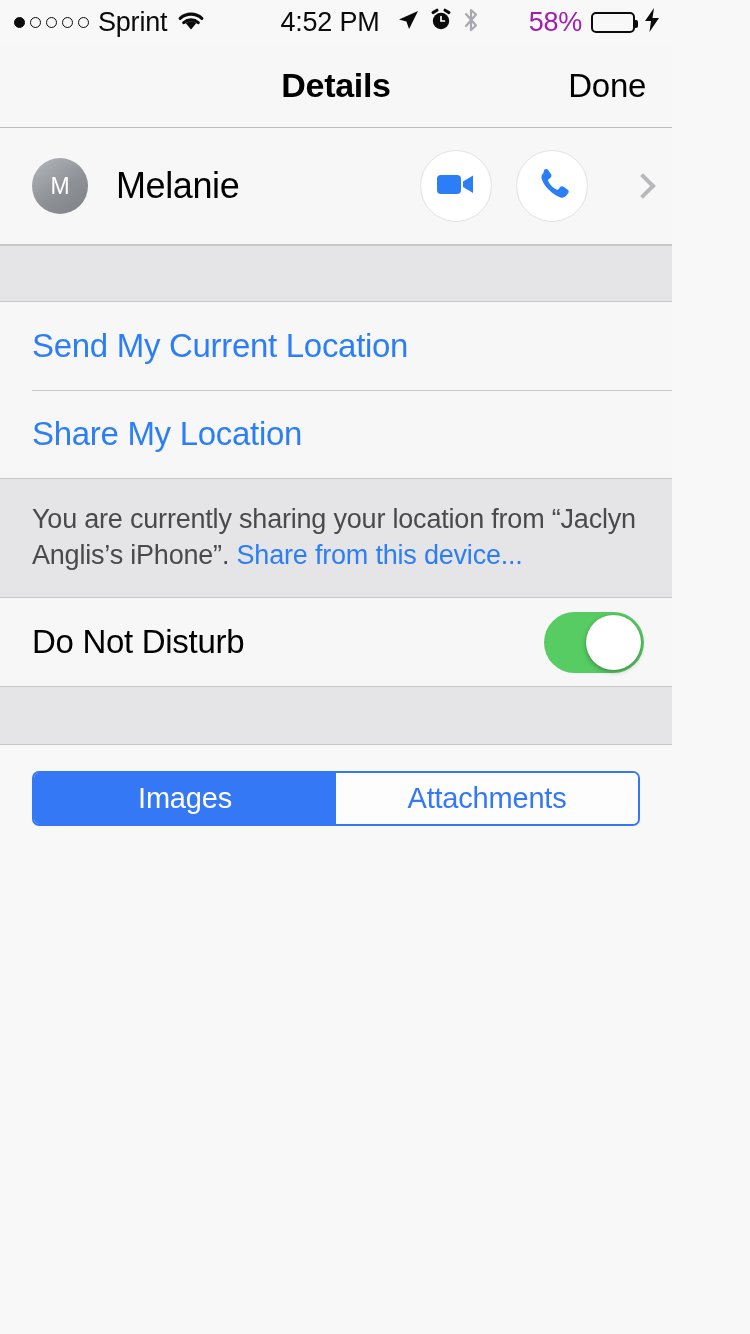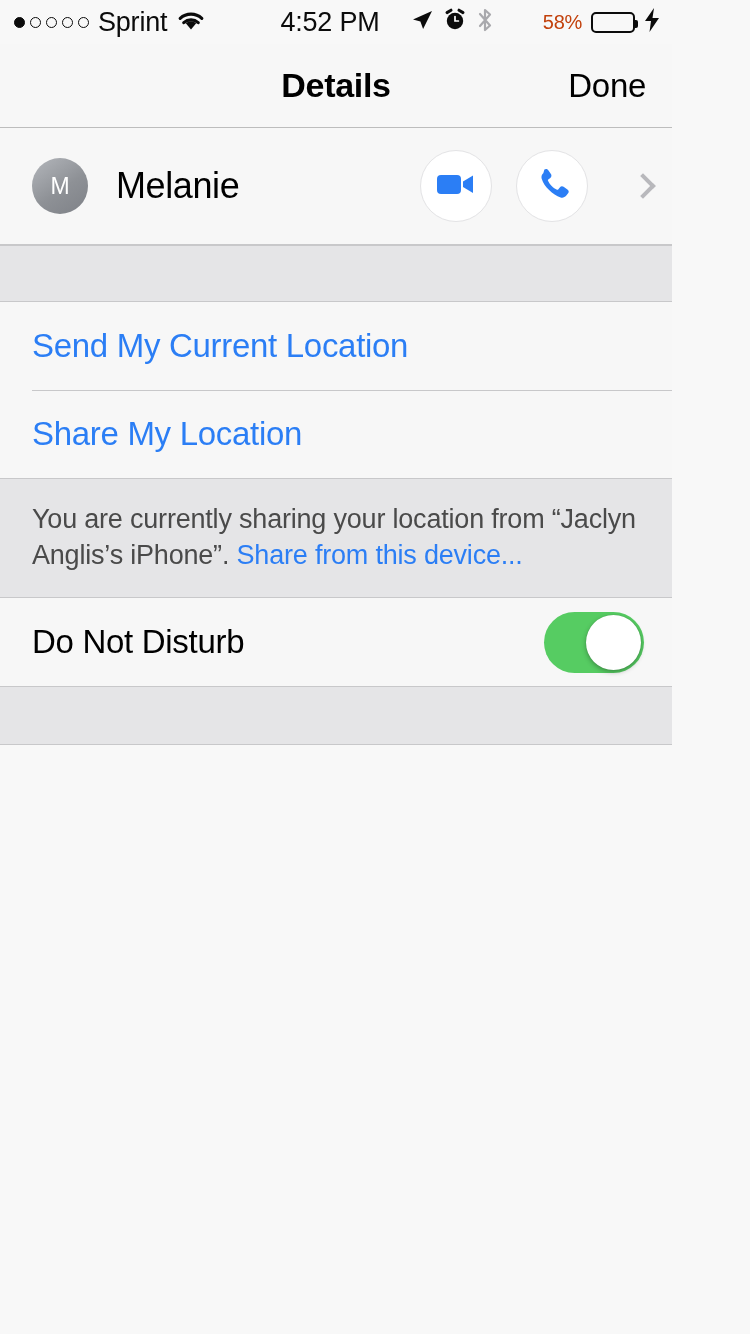--- a/index.html
+++ b/index.html
@@ -20,21 +20,21 @@
   .sb-left { position: absolute; left: 14px; display: flex; align-items: center; gap: 9px; }
   .sb-dots { display: flex; align-items: center; gap: 5px; }
   .dot { width: 11px; height: 11px; border-radius: 50%; border: 1.6px solid #0b0b0b; }
   .dot.filled { background: #0b0b0b; }
   .carrier { font-size: 27px; color: #0b0b0b; letter-spacing: -0.2px; }
   .sb-center {
     position: absolute; left: 0; right: 12px; text-align: center;
     font-size: 27px; color: #0b0b0b; font-weight: 500; letter-spacing: -0.2px;
   }
   .sb-right { position: absolute; right: 12px; display: flex; align-items: center; gap: 9px; }
-  .pct { font-size: 20px; color: #c2410c; letter-spacing: -0.3px; margin-left: 40px; }
+  .pct { font-size: 27px; color: #a21caf; letter-spacing: -0.3px; margin-left: 40px; }
   .battery { position: relative; width: 44px; height: 21px; border: 2px solid #0b0b0b; border-radius: 5px; padding: 2px; }
   .battery:after {
     content: ""; position: absolute; right: -5px; top: 6px;
     width: 4px; height: 8px; background: #0b0b0b; border-radius: 0 2px 2px 0;
   }
   .battery-fill { height: 100%; background: #6FD36F; border-radius: 2px; }
 
   
   .navbar {
     position: relative; height: 84px; background: #F7F7F7;
@@ -229,16 +229,26 @@
     <div class="row">
       <span class="row-label">Do Not Disturb</span>
       <span class="toggle on">
         <span class="knob"></span>
       </span>
     </div>
   </div>
 
   <div class="band band-2"></div>
 
+  <div class="seg-wrap">
+    <div class="segmented">
+      <div class="seg active">
+        <span>Images</span>
+      </div>
+      <div class="seg inactive">
+        <span>Attachments</span>
+      </div>
+    </div>
+  </div>
 
   <div class="content-area"></div>
 
 </div>
 
 </body></html>

